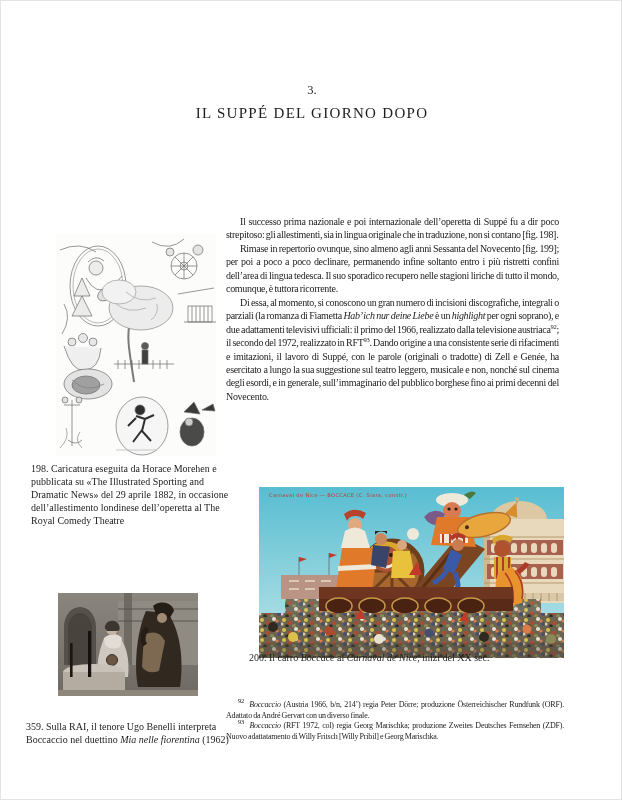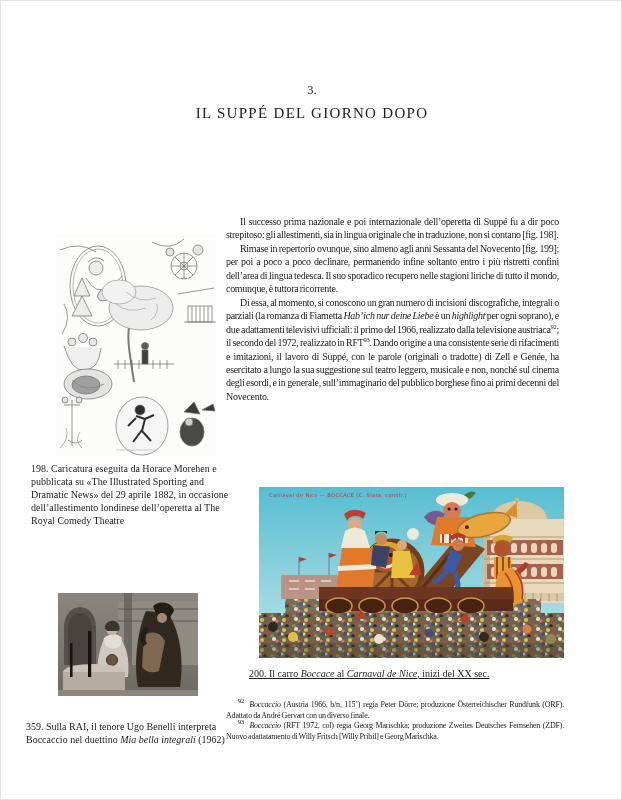--- a/index.html
+++ b/index.html
@@ -22,21 +22,21 @@
 
   .figbox { position:absolute; }
   .fig198 { left:55px;  top:233px; width:160px; height:222px; }
   .fig199 { left:57px;  top:592px; width:140px; height:103px; }
   .fig200 { left:258px; top:486px; width:305px; height:171px; }
   .figbox svg { display:block; width:100%; height:100%; }
 
   .cap { position:absolute; font-size:10px; line-height:13px; }
   .cap198 { left:30px;  top:461px; width:200px; }
   .cap199 { left:25px;  top:719px; width:205px; }
-  .cap200 { left:248px; top:666px; width:325px;text-decoration:underline; }
+  .cap200 { left:248px; top:650px; width:325px; }
 
   .postcard-label {
     position:absolute; left:10px; top:5px;
     font-family:"DejaVu Sans","Liberation Sans",sans-serif;
     font-size:5px; letter-spacing:.4px; color:#c0392b; white-space:nowrap;
   }
 
   .footnotes {
     position:absolute; left:225px; top:699px; width:338px;
     font-size:8px; line-height:10.6px; text-align:justify;
@@ -133,21 +133,21 @@
       <path d="M89,35 q-7,10 -2,17" stroke="#241e16" stroke-width="5" fill="none"></path>
       <ellipse cx="36" cy="79" rx="31" ry="8" fill="#c9c2b8"></ellipse>
       <rect x="5" y="79" width="62" height="21" fill="#b4aca0"></rect>
       <rect x="30" y="38" width="3.2" height="46" fill="#15120f"></rect>
       <rect x="12" y="50" width="2.6" height="34" fill="#1a1712"></rect>
       <rect x="0" y="97" width="140" height="6" fill="#8d867b"></rect>
     </svg>
   </div>
 
   <div class="cap cap199">
-    <span>359. Sulla RAI, il tenore Ugo Benelli interpreta Boccaccio nel duettino </span><em>Mia bella integrali</em><span> (1962)</span>
+    <span>359. Sulla RAI, il tenore Ugo Benelli interpreta Boccaccio nel duettino </span><em>Mia nelle fiorentina</em><span> (1962)</span>
   </div>
 
   <div class="maintext">
     <p>Il successo prima nazionale e poi internazionale dell’operetta di Suppé fu a dir poco strepitoso: gli allestimenti, sia in lingua originale che in traduzione, non si contano [fig. 198].</p>
     <p>Rimase in repertorio ovunque, sino almeno agli anni Sessanta del Novecento [fig. 199]; per poi a poco a poco declinare, permanendo infine soltanto entro i più ristretti confini dell’area di lingua tedesca. Il suo sporadico recupero nelle stagioni liriche di tutto il mondo, comunque, è tuttora ricorrente.</p>
     <p><span>Di essa, al momento, si conoscono un gran numero di incisioni discografiche, integrali o parziali (la romanza di Fiametta </span><em>Hab’ ich nur deine Liebe</em><span> è un </span><em>highlight</em><span> per ogni soprano), e due adattamenti televisivi ufficiali: il primo del 1966, realizzato dalla televisione austriaca</span><sup>92</sup><span>; il secondo del 1972, realizzato in RFT</span><sup>93</sup><span>. Dando origine a una consistente serie di rifacimenti e imitazioni, il lavoro di Suppé, con le parole (originali o tradotte) di Zell e Genée, ha esercitato a lungo la sua suggestione sul teatro leggero, musicale e non, nonché sul cinema degli esordi, e in generale, sull’immaginario del pubblico borghese fino ai primi decenni del Novecento.</span></p>
   </div>
 
   <div class="figbox fig200">
     <svg viewBox="0 0 305 171" xmlns="http://www.w3.org/2000/svg">
@@ -280,17 +280,17 @@
       <path d="M96,132 l6,-10 l4,10 z M200,134 l6,-9 l4,9 z" fill="#c23b2a"></path>
     </svg>
     <span class="postcard-label">Carnaval de Nice — BOCCACE (C. Siara, constr.)</span>
   </div>
 
   <div class="cap cap200">
     <span>200. Il carro </span><em>Boccace</em><span> al </span><em>Carnaval de Nice</em><span>, inizi del XX sec.</span>
   </div>
 
   <div class="footnotes">
-    <p><sup>92</sup>&nbsp;&nbsp;<em>Boccaccio</em><span> (Austria 1966, b/n, 115’) regia Peter Dörre; produzione Österreichischer Rundfunk (ORF). Adattato da André Gervart con un diverso finale.</span></p>
+    <p><sup>92</sup>&nbsp;&nbsp;<em>Boccaccio</em><span> (Austria 1966, b/n, 214’) regia Peter Dörre; produzione Österreichischer Rundfunk (ORF). Adattato da André Gervart con un diverso finale.</span></p>
     <p><sup>93</sup>&nbsp;&nbsp;<em>Boccaccio</em><span> (RFT 1972, col) regia Georg Marischka; produzione Zweites Deutsches Fernsehen (ZDF). Nuovo adattatamento di Willy Fritsch [Willy Pribil] e Georg Marischka.</span></p>
   </div>
 
 </div>
 
 </body></html>

